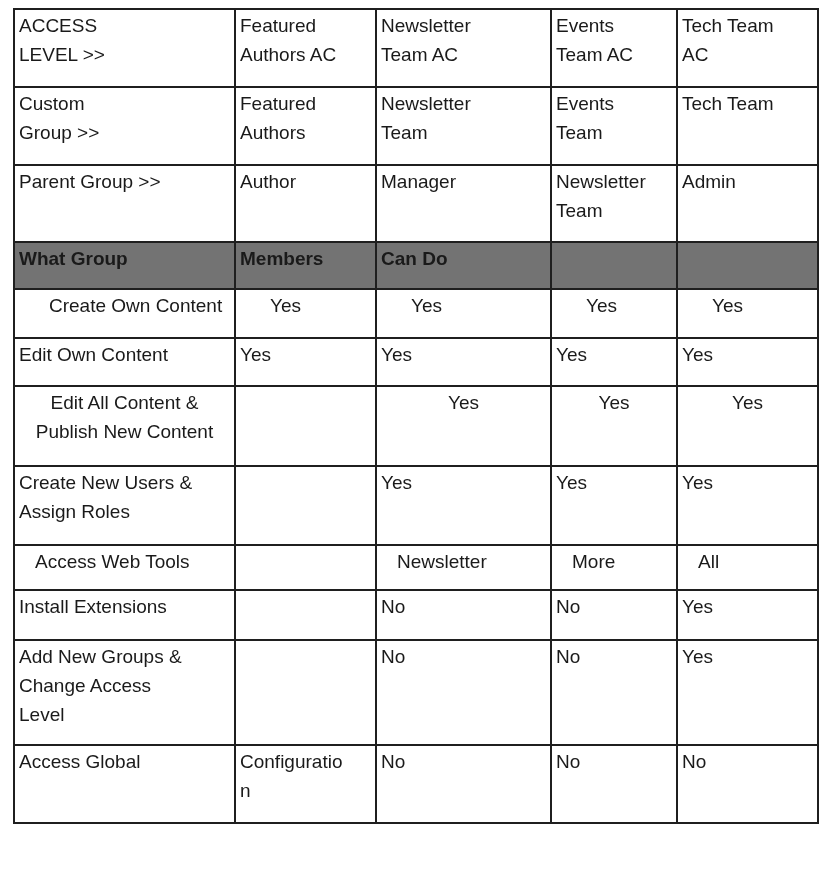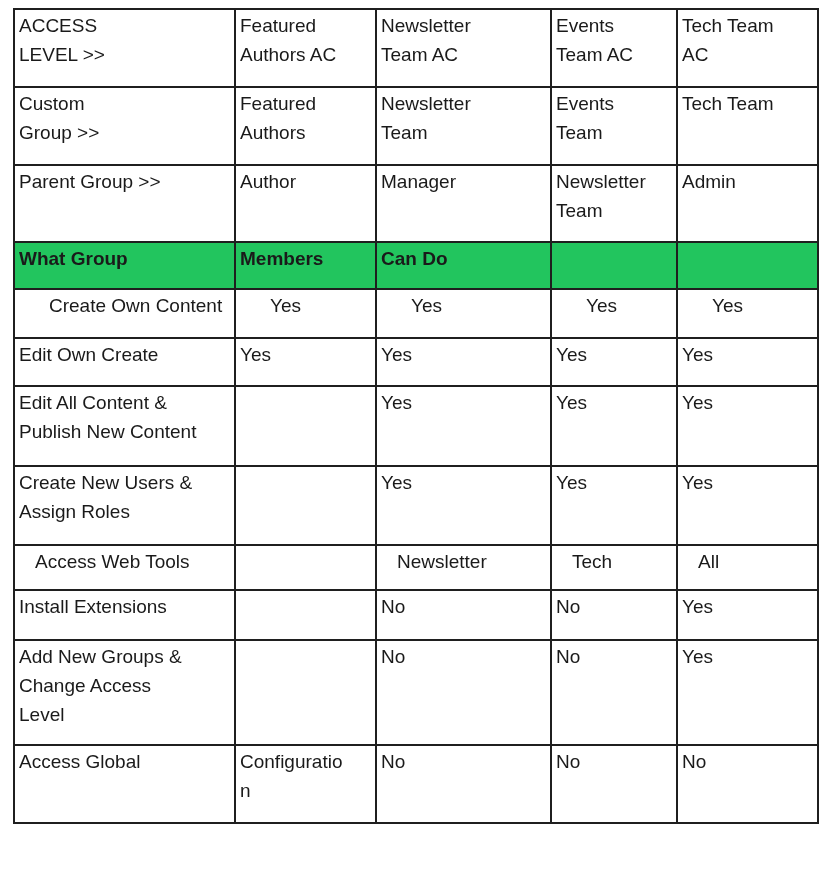--- a/index.html
+++ b/index.html
@@ -34,30 +34,30 @@
   col.c2 { width: 175px; }
   col.c3 { width: 126px; }
   col.c4 { width: 141px; }
   
   tr.r0  td { height: 74px; }
   tr.r1  td { height: 74px; }
   tr.r2  td { height: 73px; margin-left: 12px; }
   tr.r3  td { height: 43px; }
   tr.r4  td { height: 45px; padding-left: 34px; }
   tr.r5  td { height: 44px; }
-  tr.r6  td { height: 76px; }
+  tr.r6  td { height: 76px; text-align: center; }
   tr.r7  td { height: 47px; }
   tr.r8  td { height: 75px; }
   tr.r9  td { height: 41px; padding-left: 20px; }
   tr.r10 td { height: 46px; }
   tr.r11 td { height: 101px; }
   tr.r12 td { height: 74px; }
   
   tr.header-row td {
-    background: #22c55e;
+    background: #737373;
     font-weight: bold;
     margin-left: 20px;
   }
 </style>
 </head>
 <body>
 
 <table class="access-table">
   <colgroup>
     <col class="c0">
@@ -106,21 +106,21 @@
       <td></td>
     </tr>
     <tr class="r4">
       <td>Create Own Content</td>
       <td>Yes</td>
       <td>Yes</td>
       <td>Yes</td>
       <td>Yes</td>
     </tr>
     <tr class="r5">
-      <td>Edit Own Create</td>
+      <td>Edit Own Content</td>
       <td>Yes</td>
       <td>Yes</td>
       <td>Yes</td>
       <td>Yes</td>
     </tr>
     <tr class="r6">
       <td>Edit All Content &amp;
 Publish New Content</td>
       <td></td>
       <td>Yes</td>
@@ -132,21 +132,21 @@
 Assign Roles</td>
       <td></td>
       <td>Yes</td>
       <td>Yes</td>
       <td>Yes</td>
     </tr>
     <tr class="r9">
       <td>Access Web Tools</td>
       <td></td>
       <td>Newsletter</td>
-      <td>Tech</td>
+      <td>More</td>
       <td>All</td>
     </tr>
     <tr class="r10">
       <td>Install Extensions</td>
       <td></td>
       <td>No</td>
       <td>No</td>
       <td>Yes</td>
     </tr>
     <tr class="r11">

